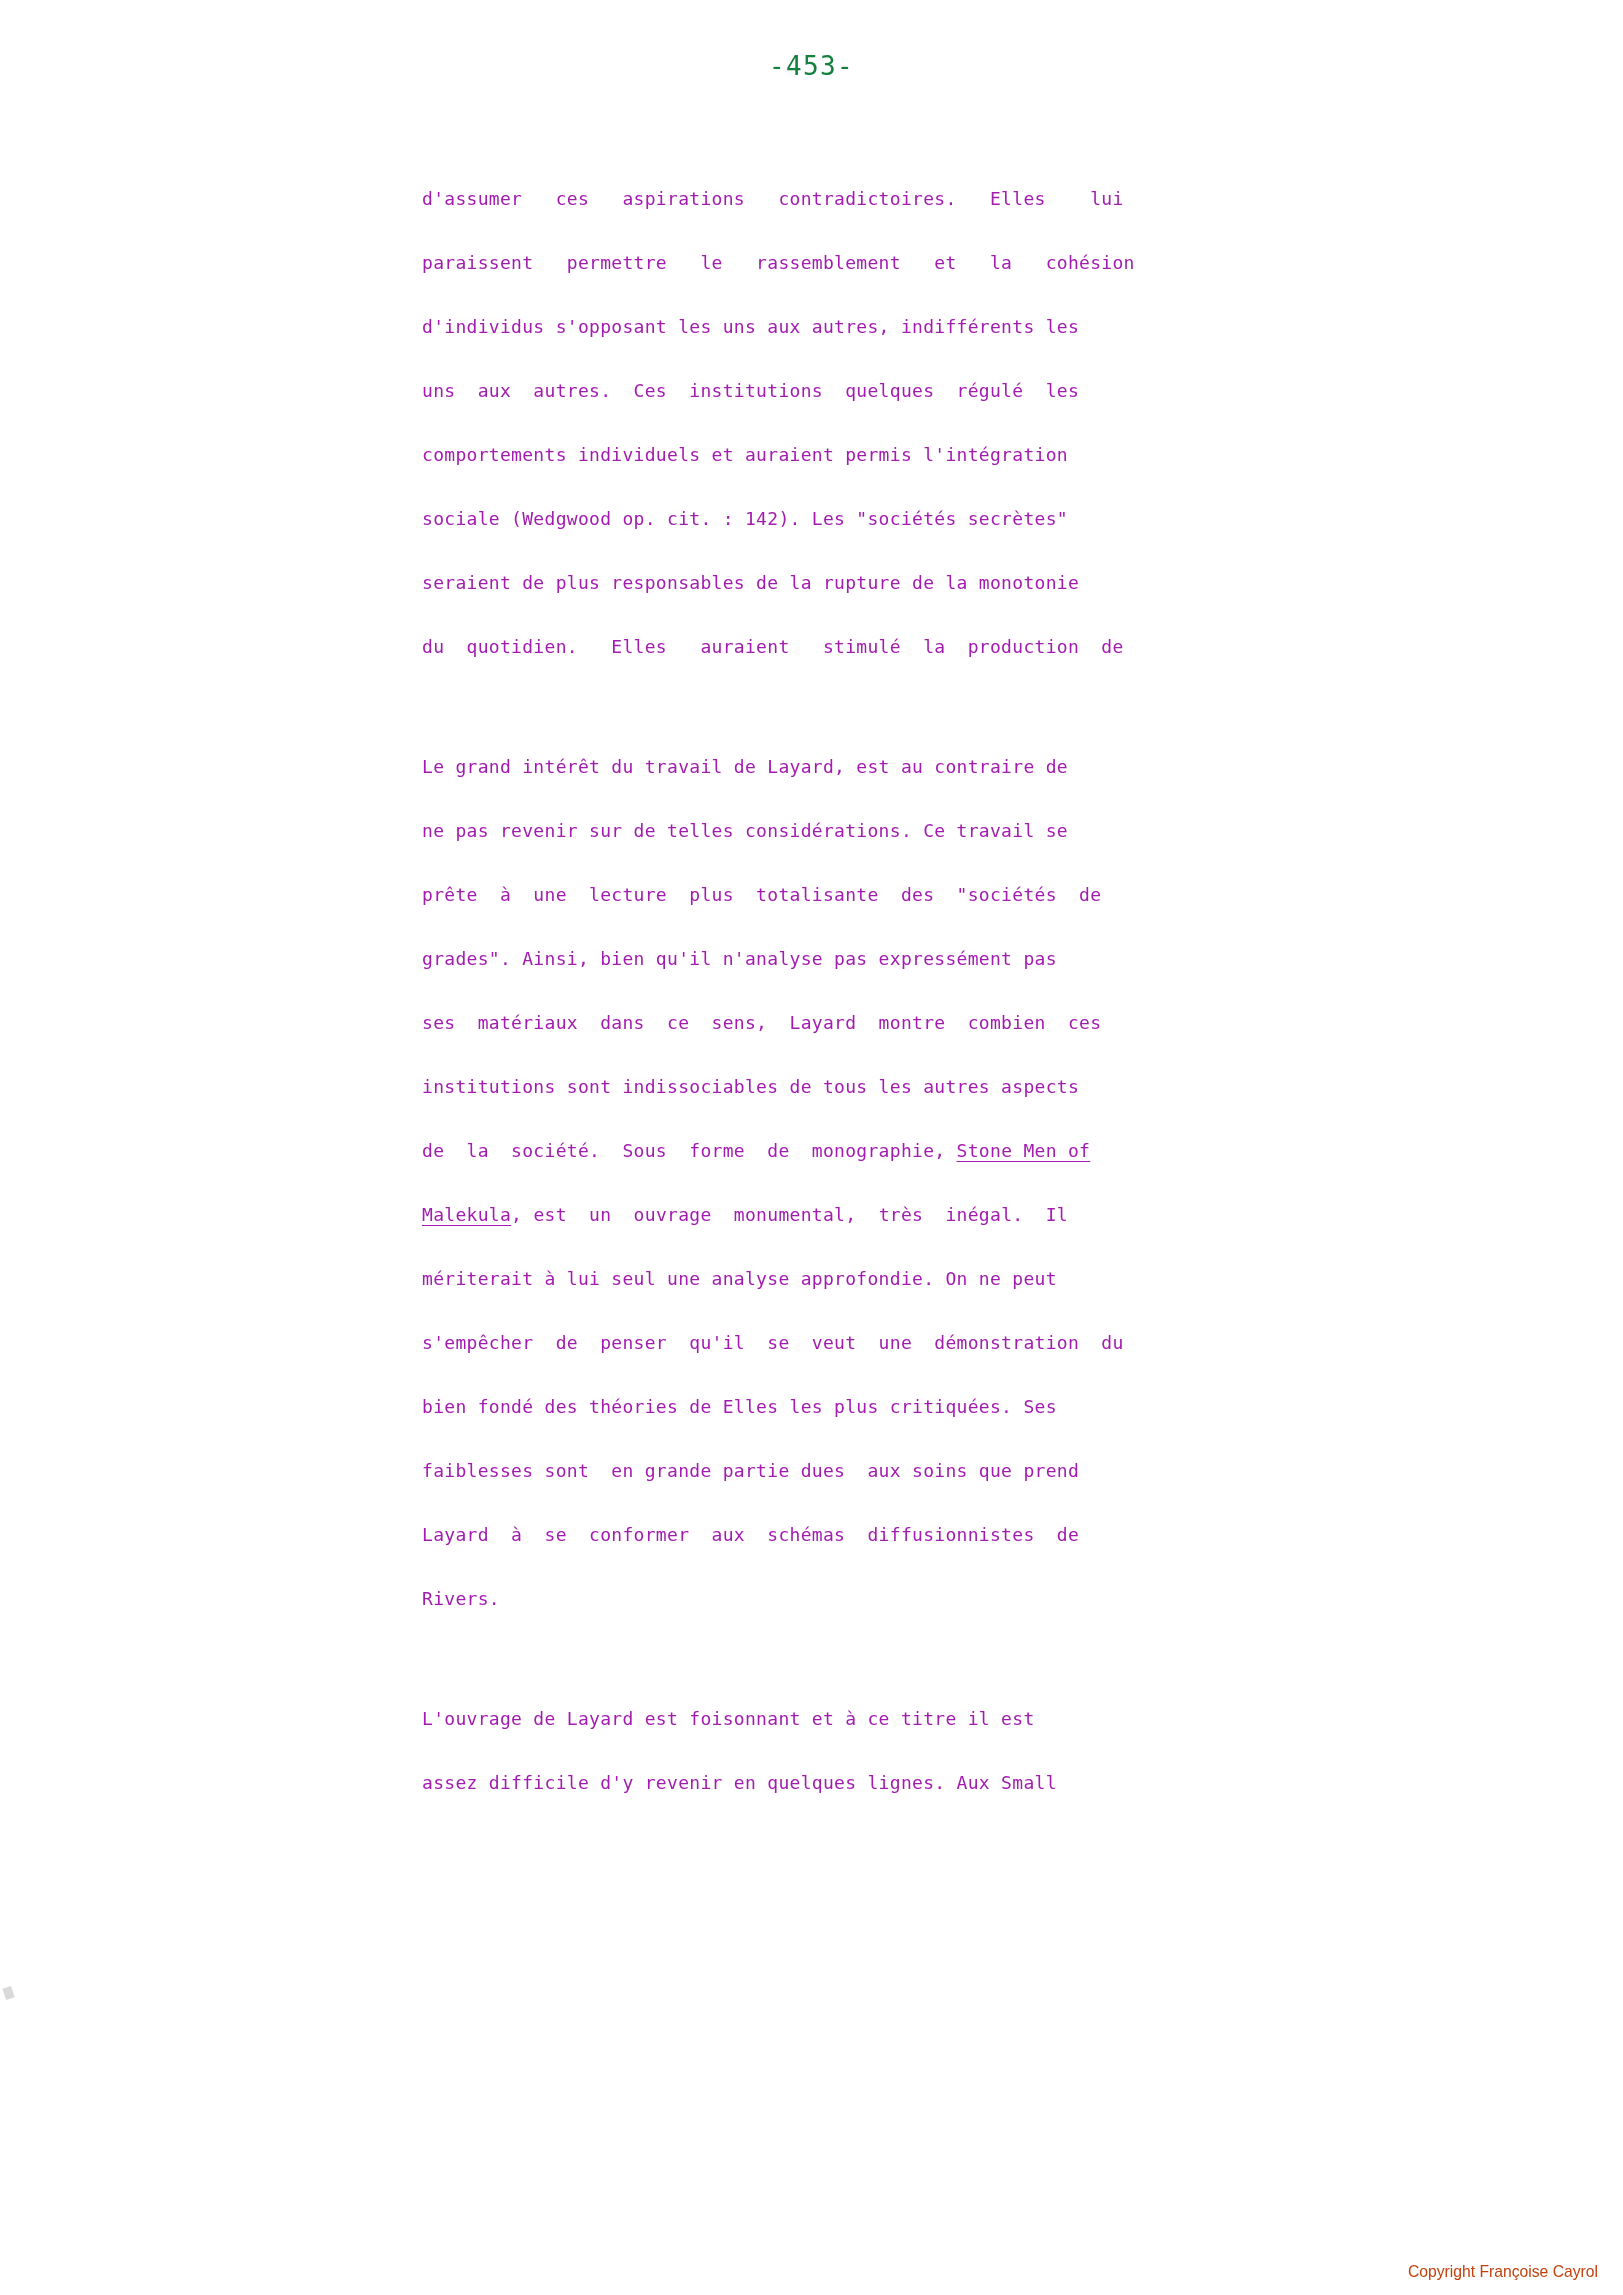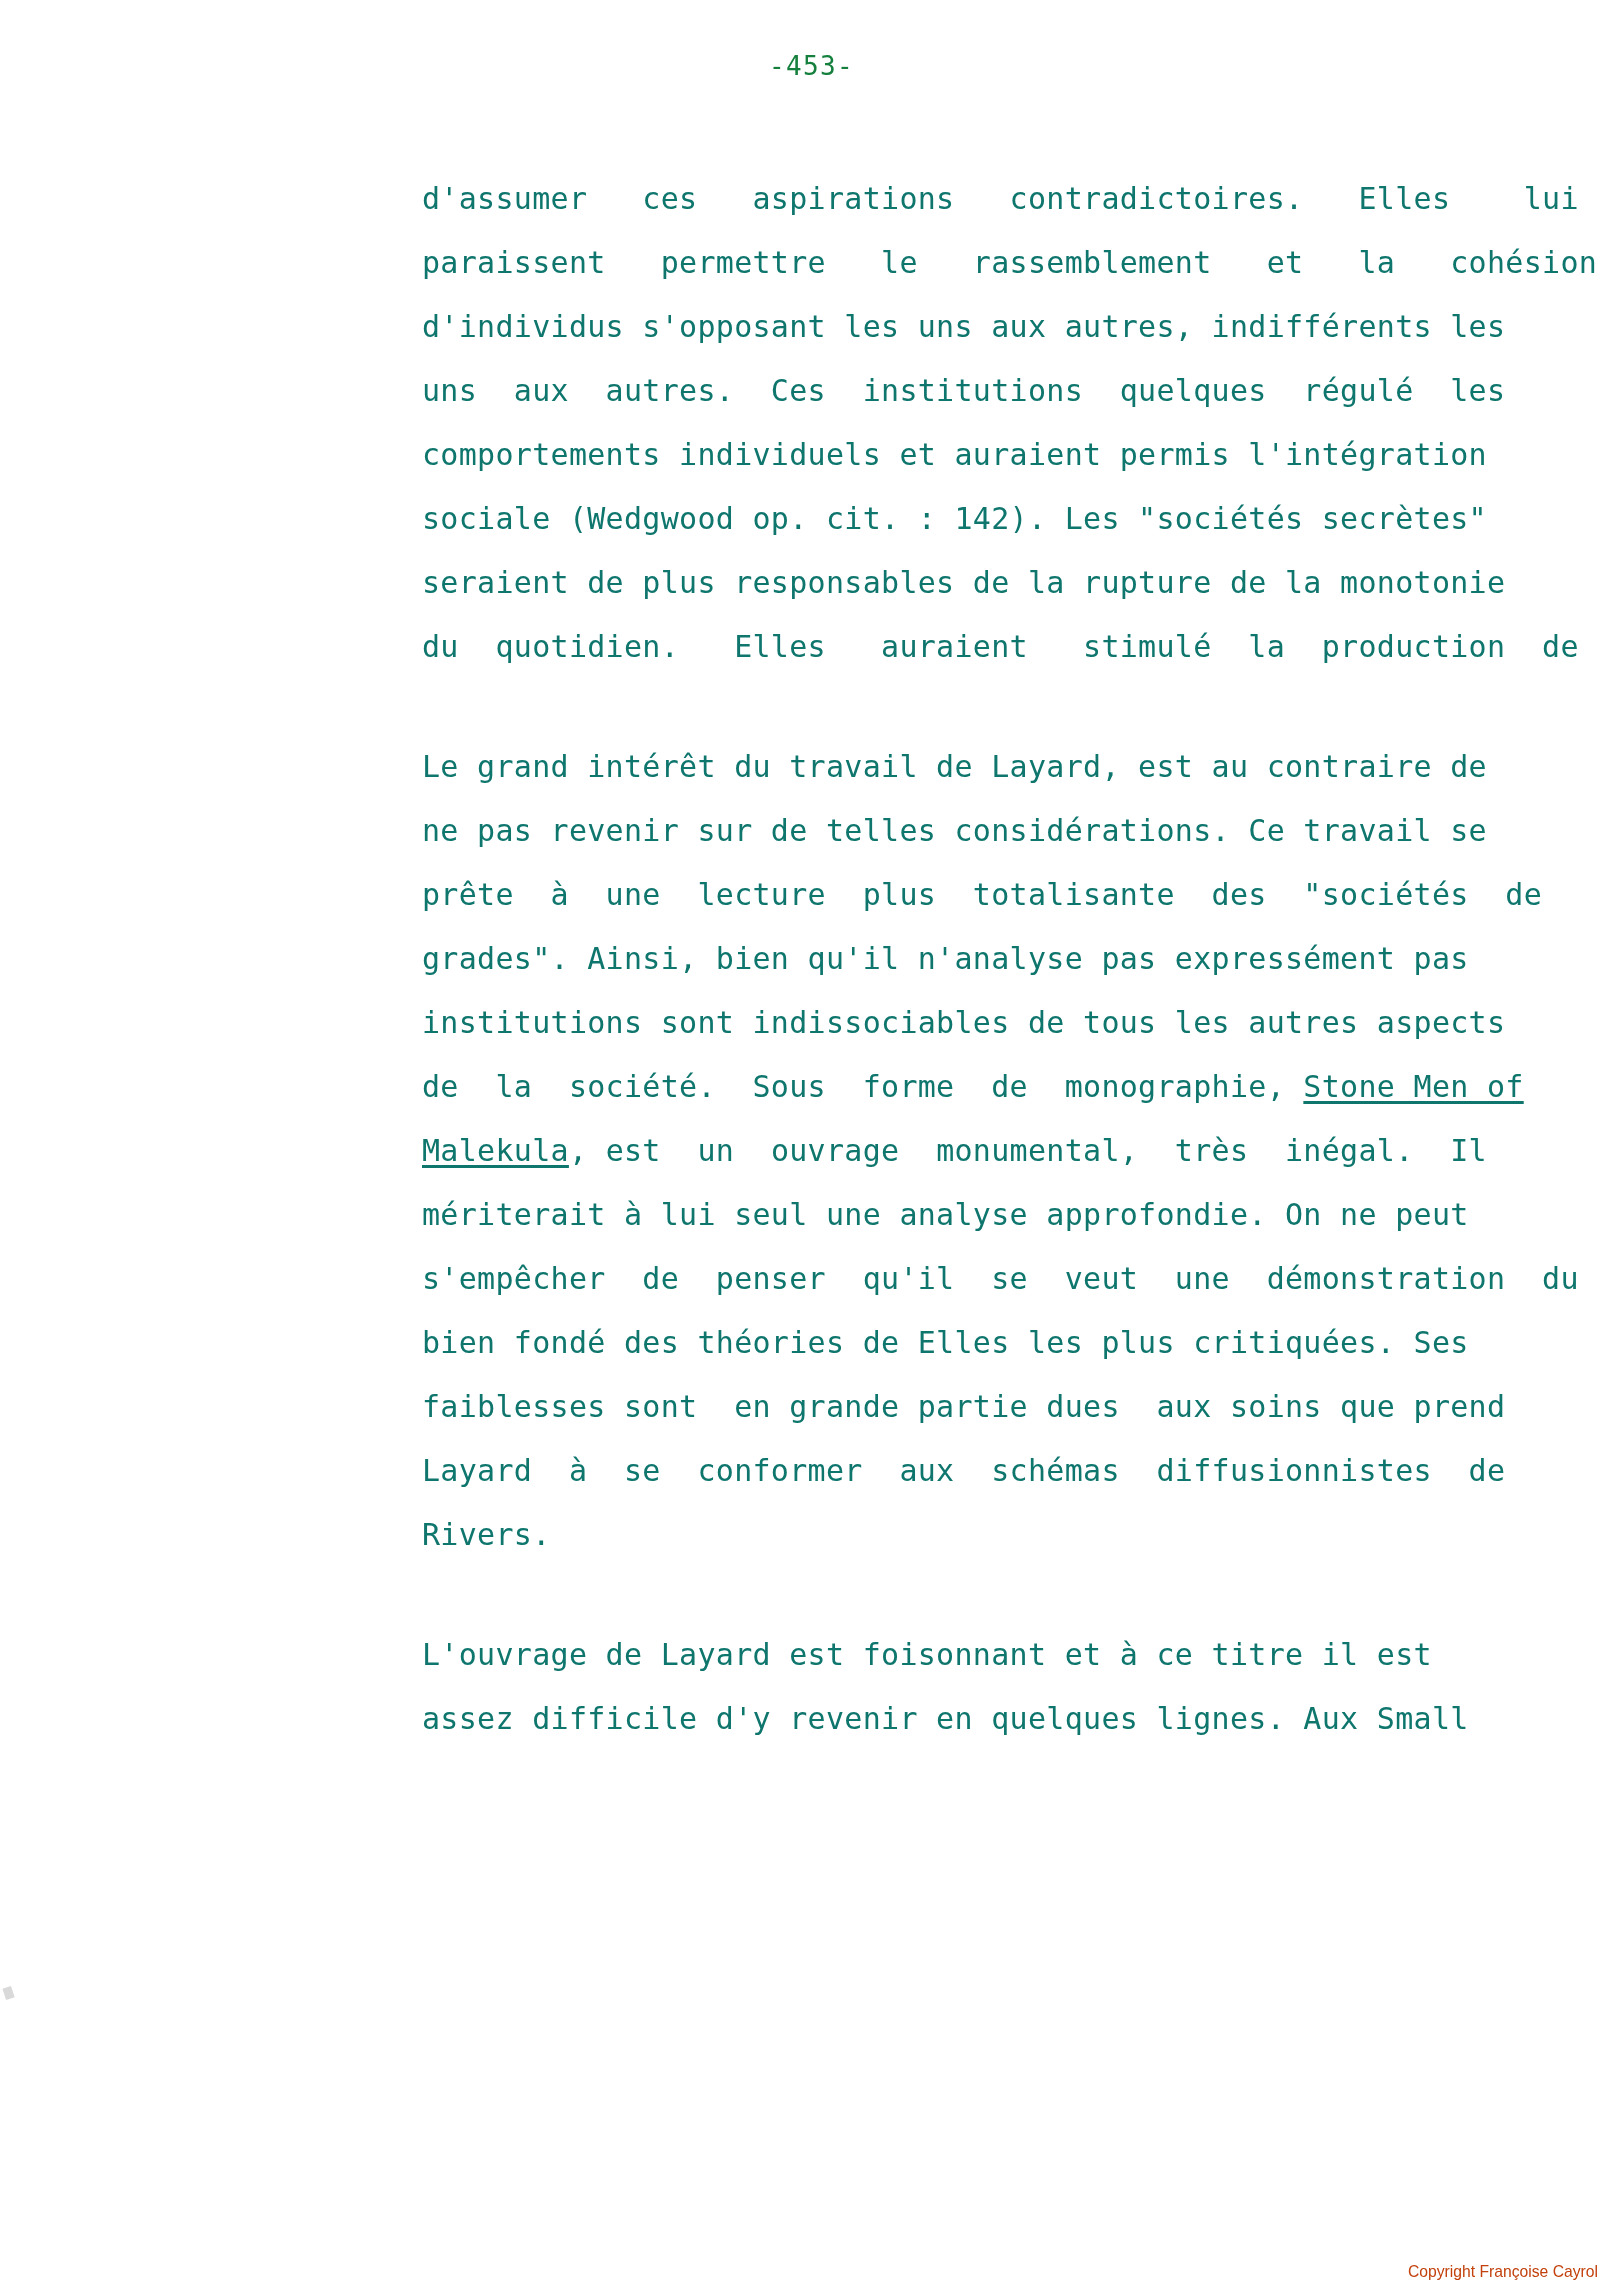--- a/index.html
+++ b/index.html
@@ -35,24 +35,24 @@
     left: 422px;
     width: 1172px;
   }
   .para {
     margin: 0 0 0 0;
   }
   .para + .para {
     margin-top: 56px;
   }
   .line {
-    font-size: 30px;
+    font-size: 18px;
     line-height: 64px;
     white-space: pre;
-    color: #0f766e;
+    color: #a21caf;
     letter-spacing: 0.3px;
   }
   .u {
     text-decoration: underline;
     text-underline-offset: 3.9px;
   }
   .copyright {
     position: absolute;
     right: 25px;
     bottom: 14.4px;
@@ -88,20 +88,21 @@
       <div class="line">sociale (Wedgwood op. cit. : 142). Les "sociétés secrètes"</div>
       <div class="line">seraient de plus responsables de la rupture de la monotonie</div>
       <div class="line">du  quotidien.   Elles   auraient   stimulé  la  production  de</div>
     </div>
 
     <div class="para">
       <div class="line">Le grand intérêt du travail de Layard, est au contraire de</div>
       <div class="line">ne pas revenir sur de telles considérations. Ce travail se</div>
       <div class="line">prête  à  une  lecture  plus  totalisante  des  "sociétés  de</div>
       <div class="line">grades". Ainsi, bien qu'il n'analyse pas expressément pas</div>
+      <div class="line">ses  matériaux  dans  ce  sens,  Layard  montre  combien  ces</div>
       <div class="line">institutions sont indissociables de tous les autres aspects</div>
       <div class="line"><span>de  la  société.  Sous  forme  de  monographie, </span><span class="u">Stone Men of</span></div>
       <div class="line"><span class="u">Malekula</span><span>, est  un  ouvrage  monumental,  très  inégal.  Il</span></div>
       <div class="line">mériterait à lui seul une analyse approfondie. On ne peut</div>
       <div class="line">s'empêcher  de  penser  qu'il  se  veut  une  démonstration  du</div>
       <div class="line">bien fondé des théories de Elles les plus critiquées. Ses</div>
       <div class="line">faiblesses sont  en grande partie dues  aux soins que prend</div>
       <div class="line">Layard  à  se  conformer  aux  schémas  diffusionnistes  de</div>
       <div class="line">Rivers.</div>
     </div>

